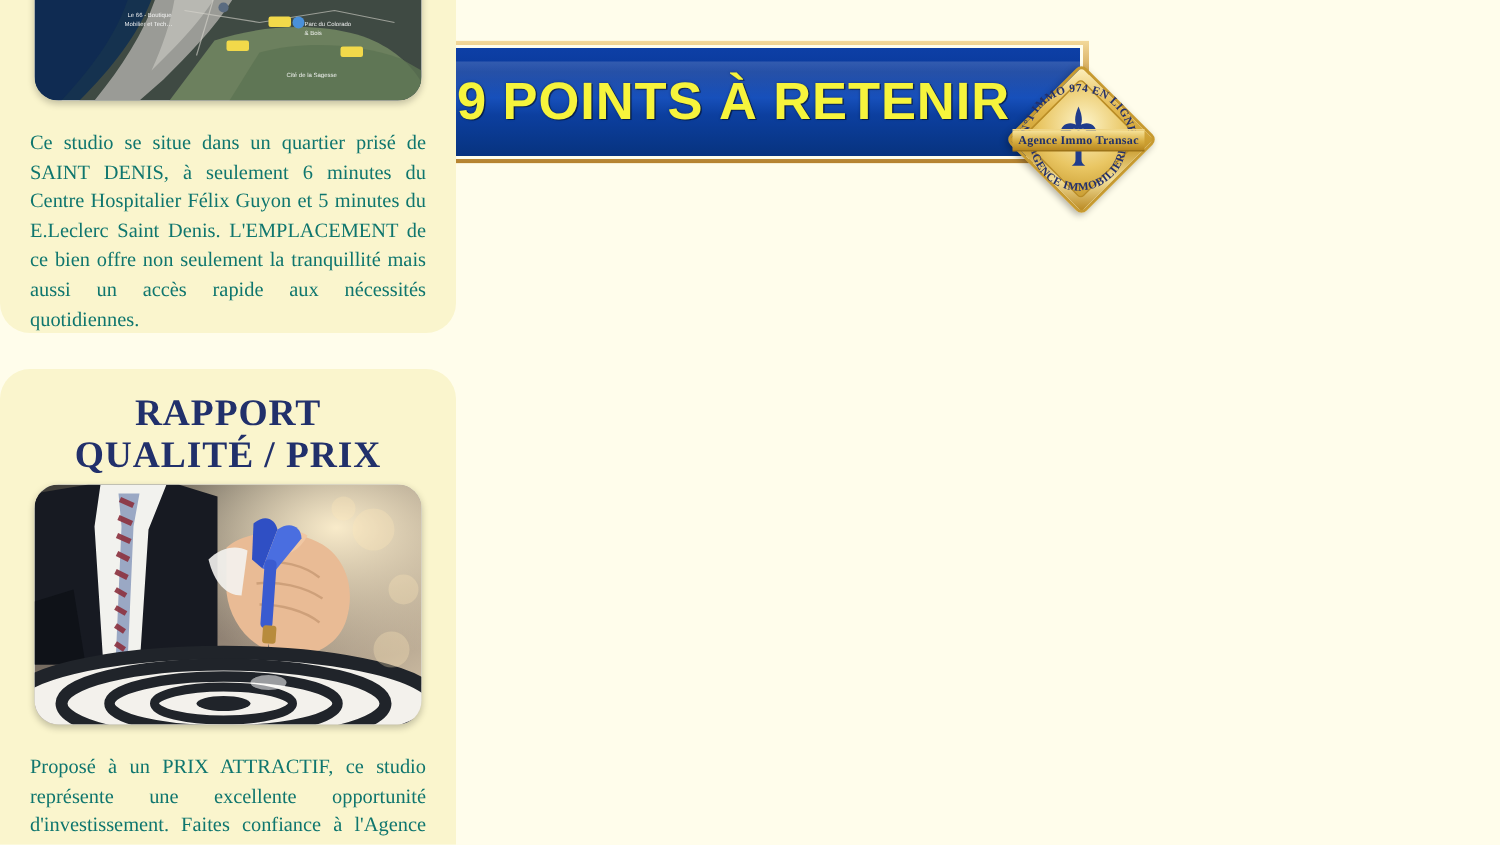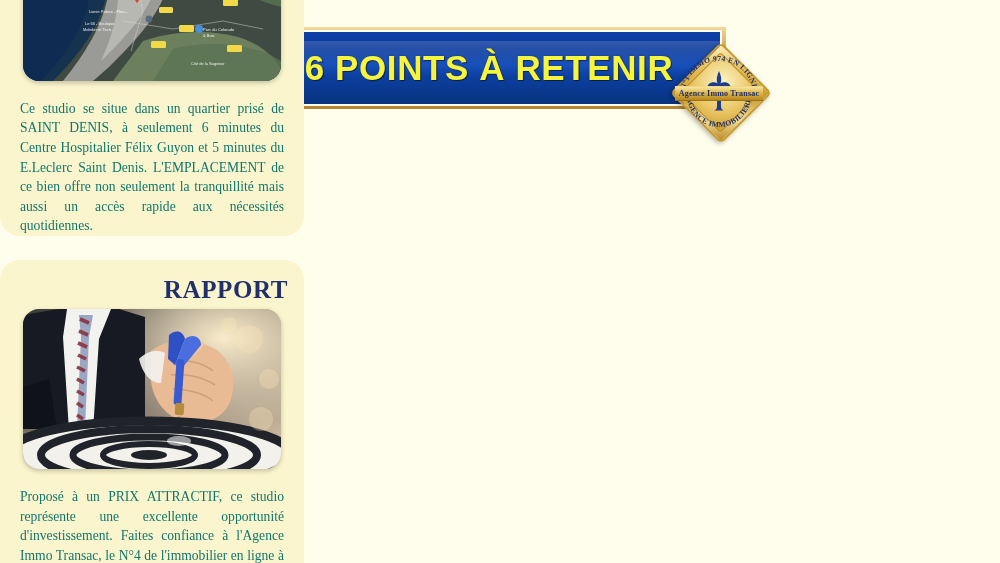--- a/index.html
+++ b/index.html
@@ -109,21 +109,21 @@
   .card-title{
     text-align:center;
     color:#21306B;
     font-family:"Liberation Serif", serif;
     font-weight:bold;
     font-size:26px;
     letter-spacing:.6px;
     line-height:1.06;
     margin:0 0 6px 0;
   }
-  .card-title.two-line{font-size:25px;line-height:1.1;margin-top:2px;text-align:right;}
+  .card-title.two-line{font-size:25px;line-height:1.1;margin-top:2px;}
   .card-title .l2{display:block;}
 
   .card-media{
     width:258px;height:160px;margin:2px auto 0 auto;
     border-radius:16px;overflow:hidden;position:relative;
     box-shadow:0 2px 5px rgba(0,0,0,.22);
     background:#ddd;
   }
   .card-media.m2{margin-top:0px;}
   .card-media svg{display:block;width:100%;height:100%;}
@@ -142,21 +142,21 @@
 </style>
 </head>
 <body>
 
 <div class="banner-wrap">
   <div class="banner-goldouter"></div>
   <div class="banner-goldinner"></div>
   <div class="banner">
     <div class="banner-gloss"></div>
   </div>
-  <div class="banner-title">6 POINTS À RETENIR</div>
+  <div class="banner-title">9 POINTS À RETENIR</div>
 
   <div class="logo">
     <div class="logo-diamond"></div>
     <div class="logo-diamond-in"></div>
     <svg class="logo-fleur" viewBox="0 0 30 42">
       <g fill="#1f3c8c">
         <path d="M15 1 C12 8 12 12 15 16 C18 12 18 8 15 1 Z"></path>
         <path d="M15 14 C9 10 3 13 3 19 C3 24 8 26 12 23 C9 22 8 19 10 17 C12 15 14 16 15 18 Z"></path>
         <path d="M15 14 C21 10 27 13 27 19 C27 24 22 26 18 23 C21 22 22 19 20 17 C18 15 16 16 15 18 Z"></path>
         <rect x="7" y="23" width="16" height="3.2" rx="1.2"></rect>
@@ -237,20 +237,21 @@
           <text x="168" y="144">Cité de la Sagesse</text>
         </g>
       </svg>
     </div>
     <div class="card-body">Ce studio se situe dans un quartier prisé de SAINT DENIS, à seulement 6 minutes du Centre Hospitalier Félix Guyon et 5 minutes du E.Leclerc Saint Denis. L'EMPLACEMENT de ce bien offre non seulement la tranquillité mais aussi un accès rapide aux nécessités quotidiennes.</div>
   </div>
 
   <div class="card">
     <div class="card-title two-line">
       <span>RAPPORT</span>
+      <span class="l2">QUALITÉ / PRIX</span>
     </div>
     <div class="card-media m2">
       <svg viewBox="0 0 258 160" preserveAspectRatio="none">
         <defs>
           <linearGradient id="bgWarm" x1="0" y1="0" x2="1" y2="1">
             <stop offset="0%" stop-color="#3b3a36"></stop>
             <stop offset="55%" stop-color="#8e8072"></stop>
             <stop offset="100%" stop-color="#d8c7ab"></stop>
           </linearGradient>
           <radialGradient id="glow" cx="78%" cy="18%" r="55%">

